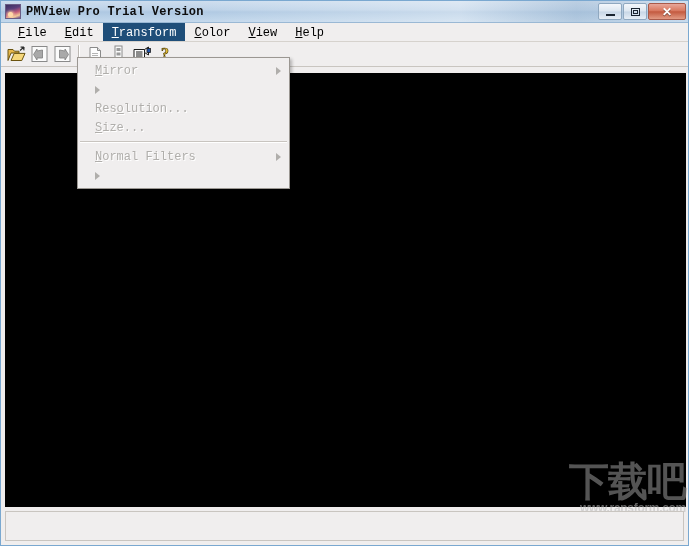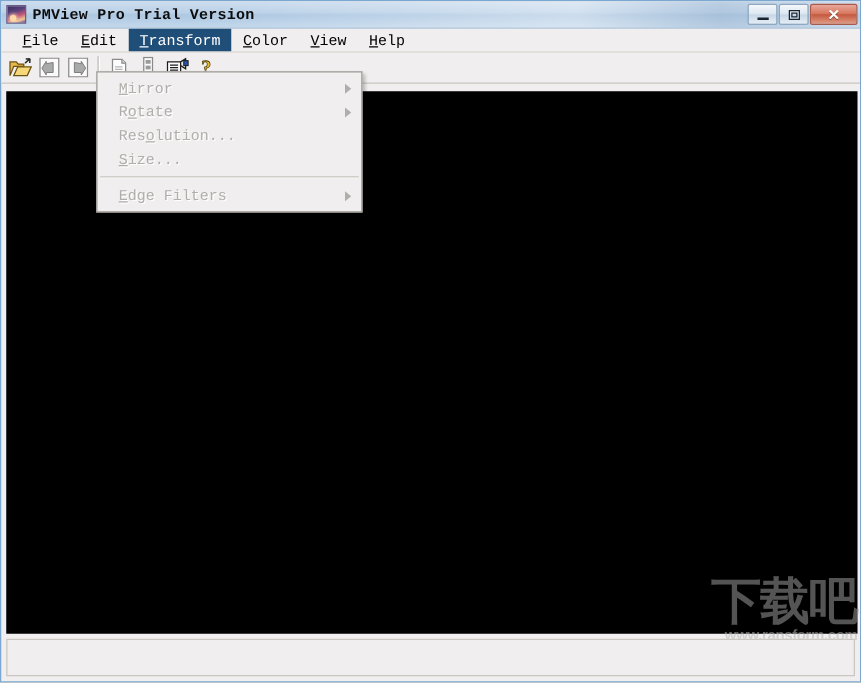--- a/index.html
+++ b/index.html
@@ -386,37 +386,39 @@
   <div id="canvas-area"></div>
 
   <div id="transform-menu">
 
     <div class="menu-item">
       <span class="label"><span class="mn">M</span>irror</span>
       <span class="submenu-arrow"></span>
     </div>
 
     <div class="menu-item">
-      <span class="label">R<span class="mn">o</span>tate</span>
       <span class="submenu-arrow"></span>
     </div>
 
     <div class="menu-item">
       <span class="label">Res<span class="mn">o</span>lution...</span>
     </div>
 
     <div class="menu-item">
       <span class="label"><span class="mn">S</span>ize...</span>
     </div>
 
     <div class="menu-separator"></div>
 
-
-    <div class="menu-item">
-      <span class="label"><span class="mn">E</span>dge Filters</span>
+    <div class="menu-item">
+      <span class="label"><span class="mn">N</span>ormal Filters</span>
+      <span class="submenu-arrow"></span>
+    </div>
+
+    <div class="menu-item">
       <span class="submenu-arrow"></span>
     </div>
 
 
   </div>
 
   <div id="watermark">
     <div id="watermark-cn">下载吧</div>
     <div id="watermark-url">www.ransform.com</div>
   </div>

